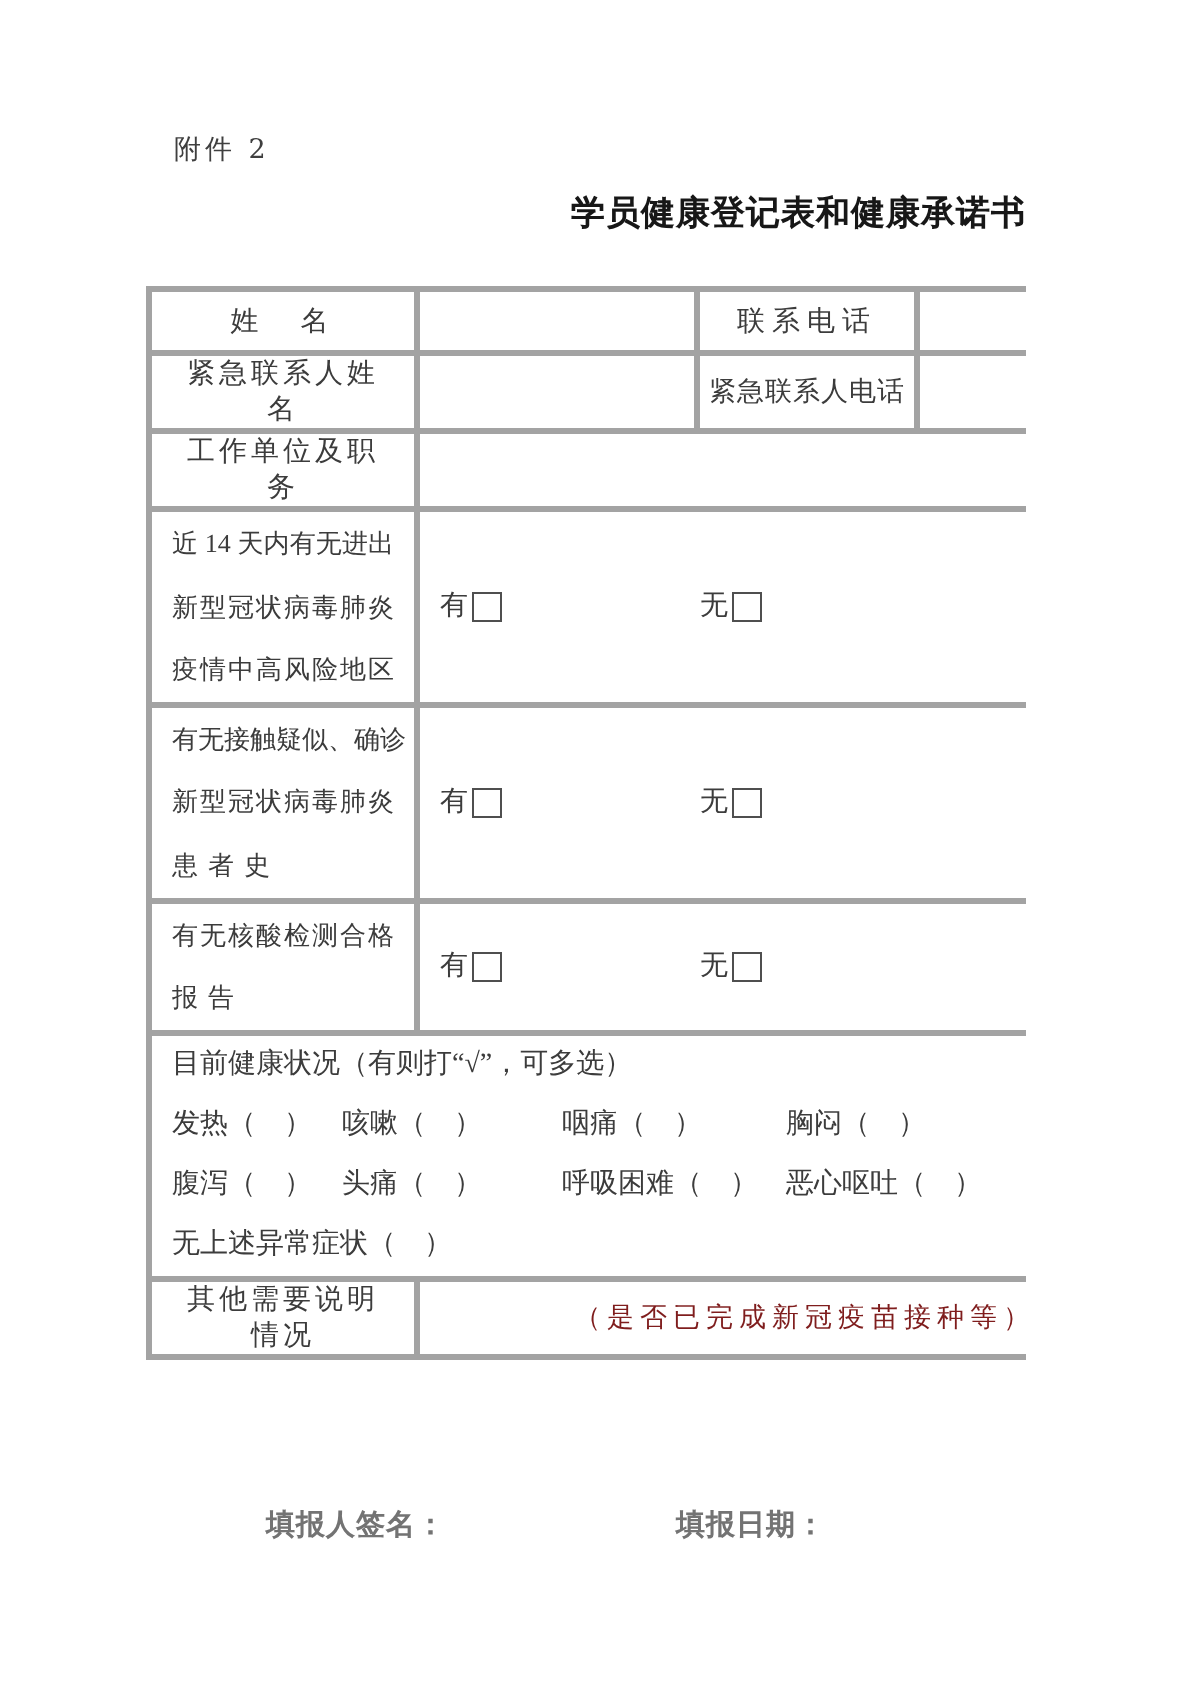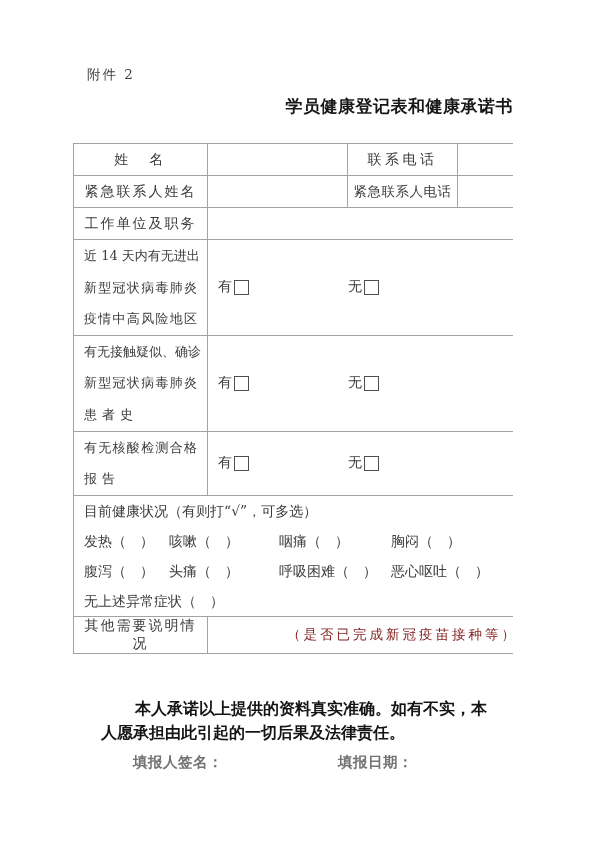--- a/index.html
+++ b/index.html
@@ -9,21 +9,21 @@
   }
   .attachment{position:absolute;left:87px;top:66px;font-size:13.5px;color:#3f3f3f;letter-spacing:2px;}
   .title{
     position:absolute;left:0;right:0;top:95px;text-align:right;
     font-size:17px;font-weight:bold;color:#171717;letter-spacing:0.5px;
   }
   table.form{
     position:absolute;left:73px;top:143px;width:455px;
     border-collapse:collapse;table-layout:fixed;font-size:14px;color:#3c3c3c;
   }
-  table.form td{border:1px solid #a3a3a3;padding:0 10px;vertical-align:middle;overflow:hidden;}
+  table.form td{border:3px solid #a3a3a3;padding:0 10px;vertical-align:middle;overflow:hidden;font-family:Liberation Serif, serif;}
   tr.r-basic{height:32px;}
   tr.r-q3{height:95px;}
   tr.r-q2{height:64px;}
   tr.r-health{height:120px;}
   tr.r-other{height:35px;}
   td.label-cell{text-align:center;letter-spacing:2px;}
   td.label-cell.sp{letter-spacing:3.5px;}
   td.label-cell.tight{letter-spacing:0.5px;padding:0 4px;font-size:13.5px;}
   td.value-cell{background:#ffffff;}
   td.class-value{letter-spacing:1.5px;padding-left:6px;}
@@ -166,18 +166,17 @@
       </td>
     </tr>
 
     <tr class="r-other">
       <td class="label-cell">其他需要说明情况</td>
       <td class="other-value" colspan="3">（是否已完成新冠疫苗接种等）</td>
     </tr>
   </tbody>
     </table>
 
-  <div class="commitment">本人承诺以上提供的资料真实准确。如有不实，本人愿承担由此引起的一切后果及法律责任。</div>
 
   <div class="sig-label sig-name">填报人签名：</div>
   <div class="sig-label sig-date">填报日期：</div>
 
 </div>
 
 </body></html>

